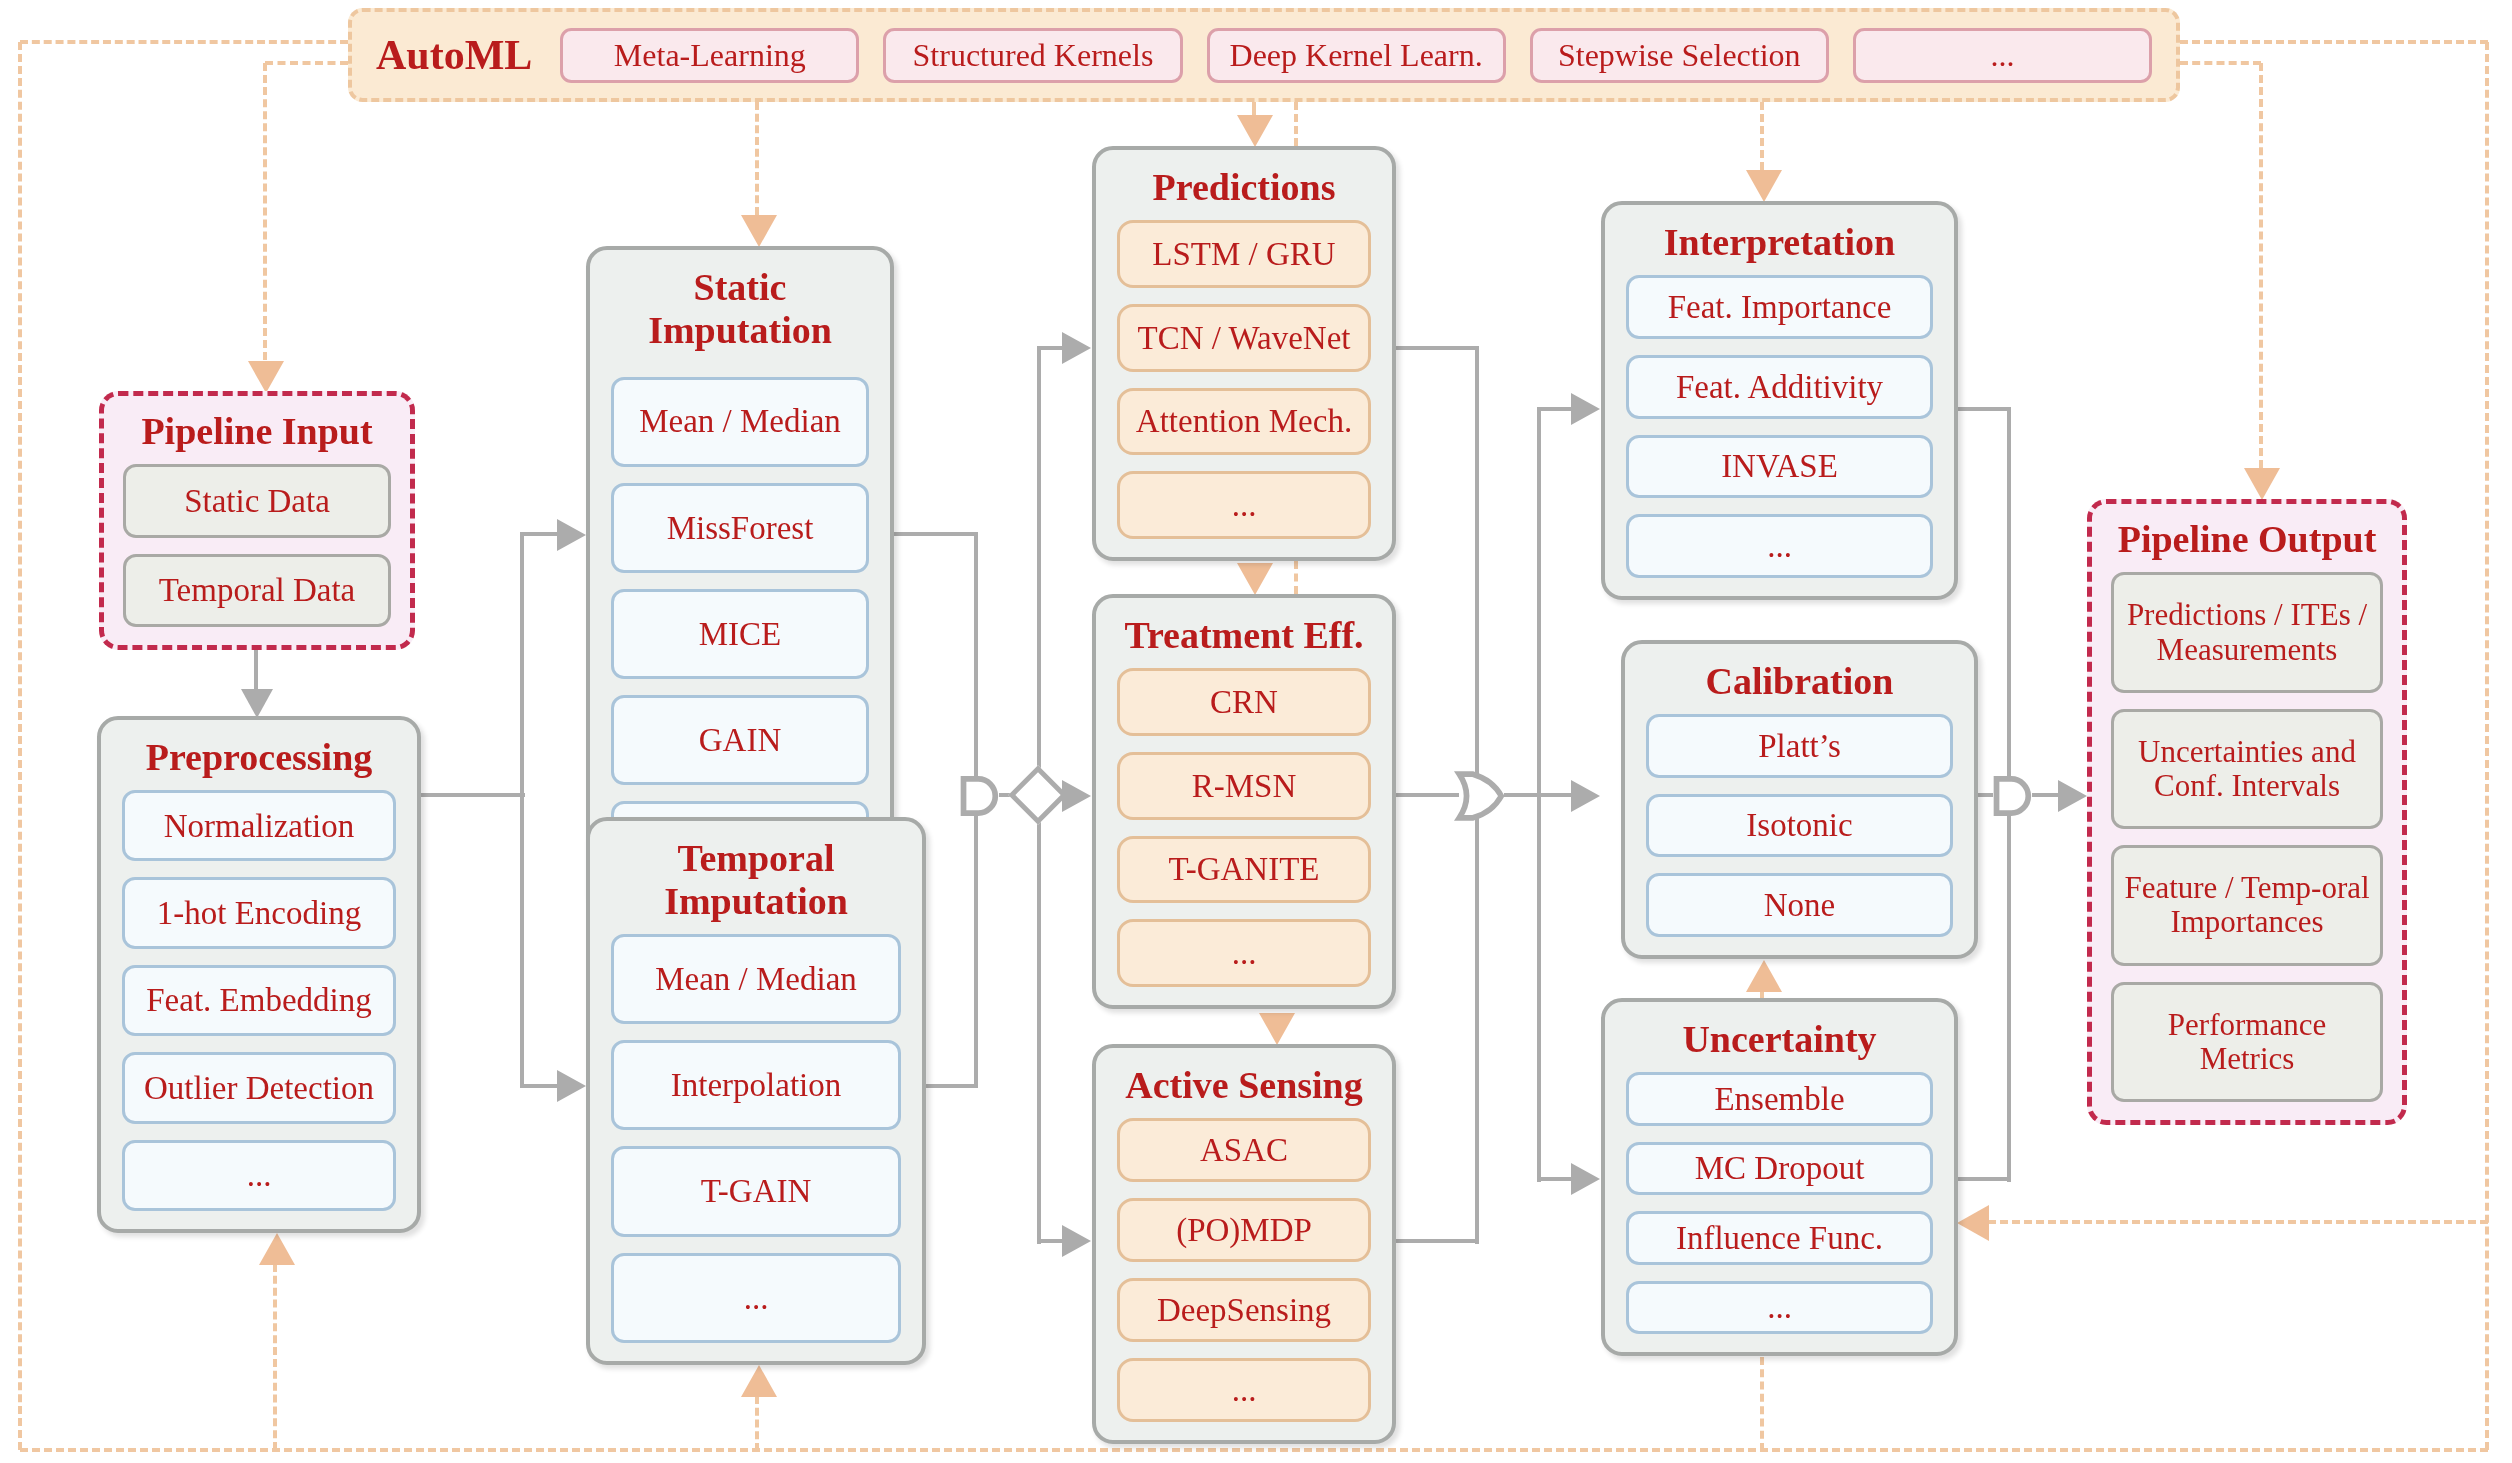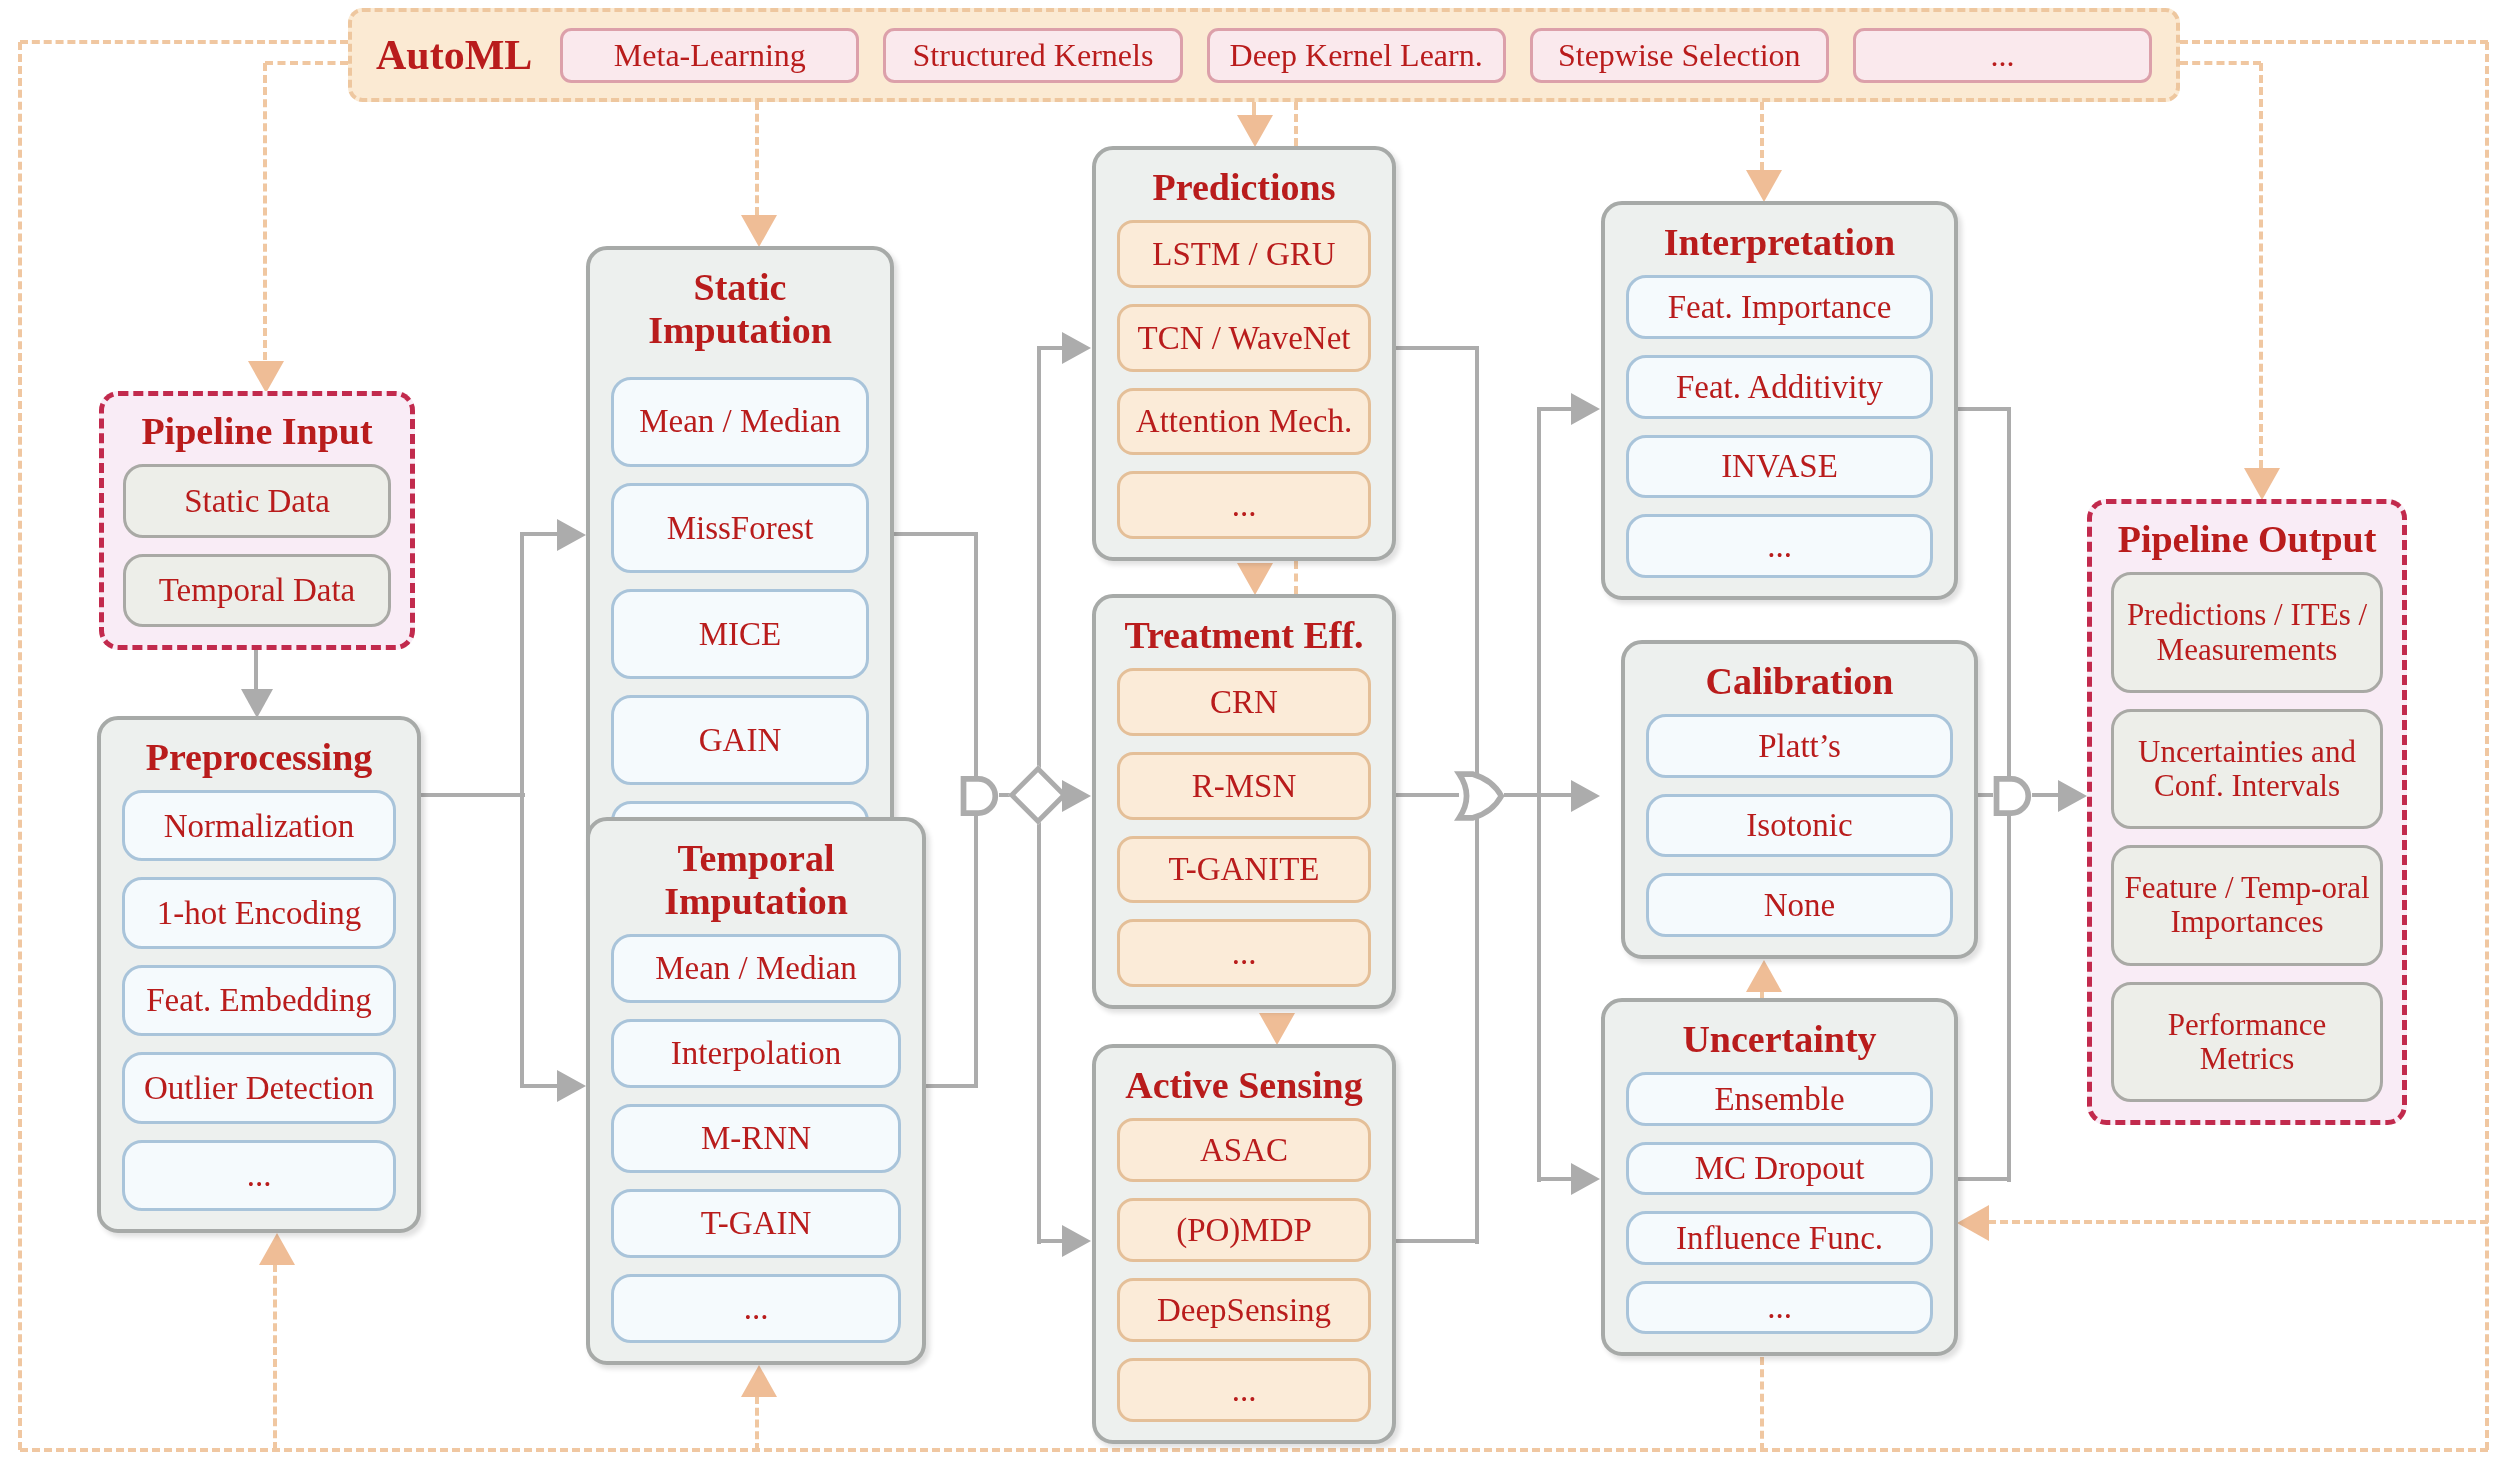--- a/index.html
+++ b/index.html
@@ -21,21 +21,21 @@
   
   .module{position:absolute;background:#EDF0EE;border:4.9px solid #A7AAA8;border-radius:21px;
           box-shadow:3.2px 4px 4.9px rgba(0,0,0,.12);display:flex;flex-direction:column;
           padding:13px 21px 18px 21px;box-sizing:border-box;z-index:3;}
   .io{position:absolute;background:#F9ECF6;border:5.7px dashed #C22A4D;border-radius:19.4px;
       display:flex;flex-direction:column;padding:11.3px 19.4px 18px 19.4px;box-sizing:border-box;z-index:3;}
   .box-title{font-weight:700;font-size:38px;text-align:center;line-height:1.12;margin:3.2px 0 11.3px 0;}
   .title-narrow{max-width:243px;margin-left:auto;margin-right:auto;}
   .items{display:flex;flex-direction:column;gap:16px;flex:1;}
   .items>div{flex:1;display:flex;align-items:center;justify-content:center;
-             font-size:33px;text-align:center;border-radius:20px;line-height:1.1;padding:1.6px 8px;}
+             font-size:33px;text-align:center;border-radius:13px;line-height:1.1;padding:1.6px 8px;}
   .mi-blue{background:#F5FAFD;border:3.2px solid #A9C4DA;}
   .mi-peach{background:#FBEBD8;border:3.2px solid #E4BF98;border-radius:16px !important;}
   .mi-gray{background:#EDEEE9;border:3.2px solid #A9A9A5;}
   .out-items>div{font-size:31px;}
   
   .automl{position:absolute;background:#FBEAD3;border:4px dashed #EEC79F;border-radius:14.6px;
           display:flex;align-items:center;gap:23px;padding:0 24px;box-sizing:border-box;z-index:3;}
   .automl-label{font-weight:700;font-size:42px;white-space:nowrap;margin-right:4.9px;}
   .automl-items{display:flex;flex:1;gap:24px;height:55px;}
   .automl-items>div{flex:1;display:flex;align-items:center;justify-content:center;
@@ -184,21 +184,20 @@
         <div class="mi-blue">GAIN</div>
         <div class="mi-blue">...</div>
       </div>
   </div>
 
   <div class="module" style="left:586px;top:817px;width:340px;height:548px;">
     <div class="box-title title-narrow">Temporal Imputation</div>
     <div class="items">
         <div class="mi-blue">Mean / Median</div>
         <div class="mi-blue">Interpolation</div>
-        <div class="mi-blue">M-RNN</div>
         <div class="mi-blue">T-GAIN</div>
         <div class="mi-blue">...</div>
       </div>
   </div>
 
   <div class="module" style="left:1092px;top:146px;width:304px;height:415px;">
     <div class="box-title">Predictions</div>
     <div class="items">
         <div class="mi-peach">LSTM / GRU</div>
         <div class="mi-peach">TCN / WaveNet</div>

